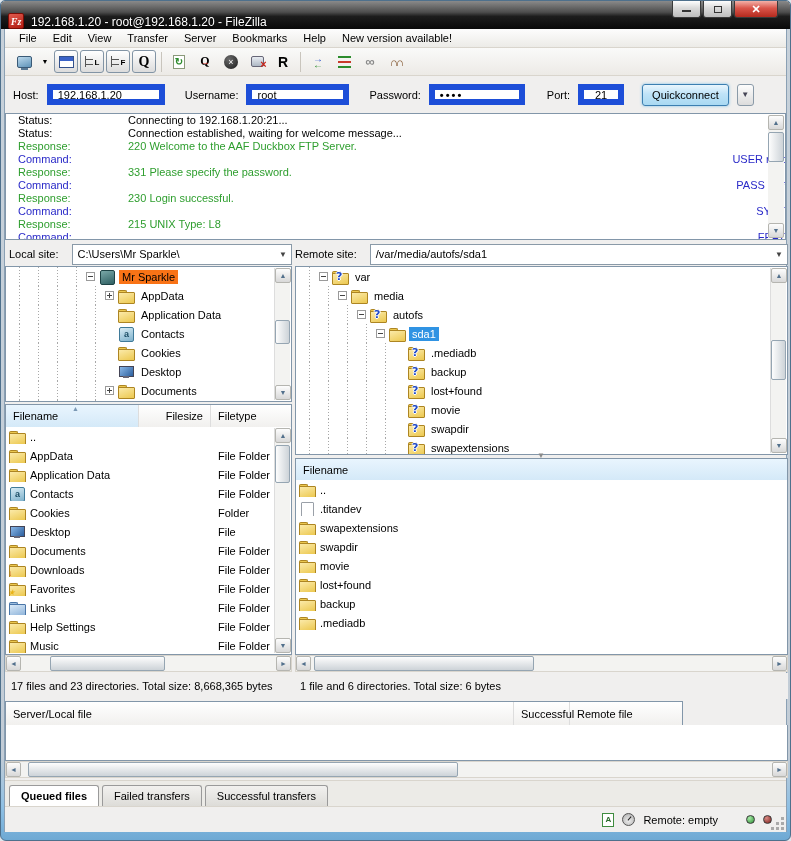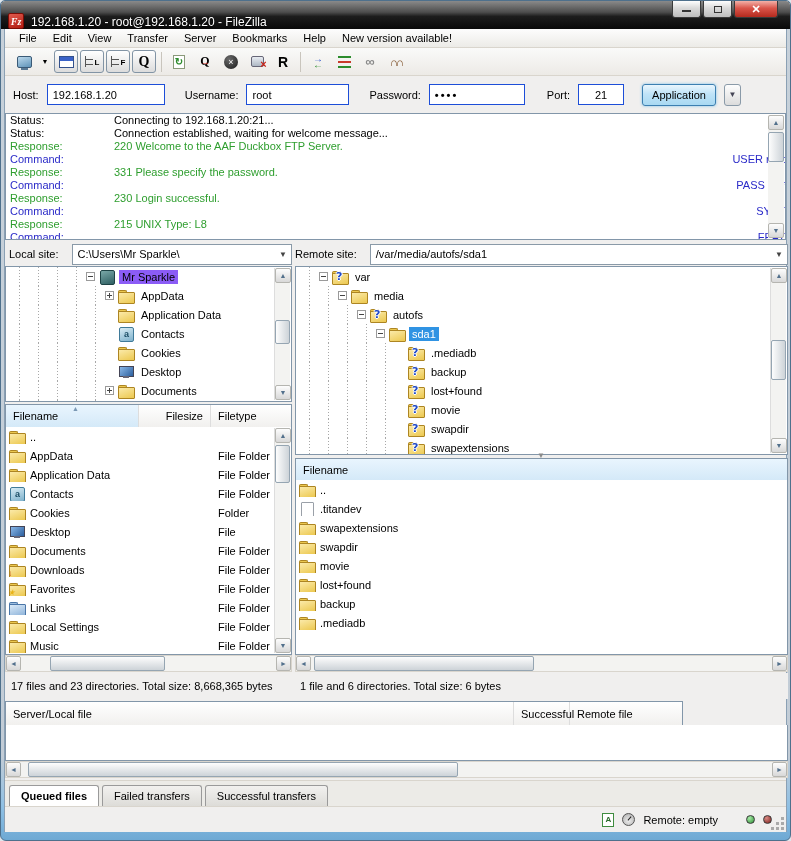--- a/index.html
+++ b/index.html
@@ -68,34 +68,34 @@
   .g-cmp .a1 { color:#2a52c8; } .g-cmp .a2 { color:#2c8c2c; }
   .g-rows { width:13px; height:12px;
     background:repeating-linear-gradient(180deg,#2c8c2c 0 2px,transparent 2px 5px,#c83a2a 5px 7px,transparent 7px 10px); }
   .g-inf { color:#8a8a8a; font-weight:bold; font-size:13px; }
   .g-bino { color:#7a4a1f; font-weight:bold; font-size:11px; letter-spacing:-2px; }
 
   
   .quickbar { top:75px; height:37px; display:flex; align-items:center; background:#f0efee;
     padding-left:8px; gap:6px; }
   .qlabel { margin-right:2px; }
-  .qinput { height:21px; border:1px solid #1d4ed8; background:#fff; padding:2px 5px;
+  .qinput { height:21px; border:6px solid #1d4ed8; background:#fff; padding:2px 5px;
     font:11px "Liberation Sans",sans-serif; }
   .pw { letter-spacing:2px; font-weight:bold; }
   .qbtn { height:22px; padding:0 9px; border:1px solid #3c7fb1; border-radius:3px;
     background:linear-gradient(180deg,#eaf6fd,#bfe3f8 45%,#a9d9f2); box-shadow:0 0 3px #7cc0e8;
     font:11px "Liberation Sans",sans-serif; }
   .qdrop { width:17px; height:22px; border:1px solid #8a9aa8; border-radius:3px; margin-left:2px;
     background:linear-gradient(180deg,#fdfdfd,#dcdcdc); font-size:8px; color:#445;
     display:flex; align-items:center; justify-content:center; }
 
   
   .logpane { top:112px; height:127px; background:#fff; border:1px solid #8296a9; overflow:hidden; }
   .logline { display:flex; height:13px; line-height:13px; white-space:nowrap; }
-  .loglabel { width:108px; flex:none; padding-left:4px; }
+  .loglabel { width:122px; flex:none; padding-left:12px; }
   .k-status { color:#000; } .k-response { color:#2e9e2e; } .k-command { color:#2a2ac8;justify-content:space-between; }
 
   
   .vsb { position:absolute; top:1px; bottom:1px; right:1px; width:16px; background:#f3f3f1; }
   .hsb { position:absolute; left:0; right:0; height:17px; background:#f3f3f1; border:1px solid #d9d5cd; }
   .sbbtn { position:absolute; width:16px; height:15px; background:linear-gradient(180deg,#fdfdfd,#d8d8d8);
     border:1px solid #b5b5b0; border-radius:2px; color:#52708c; font-size:7px;
     display:flex; align-items:center; justify-content:center; }
   .sbthumb { position:absolute; background:linear-gradient(90deg,#fdfdfd,#cdd3d8); border:1px solid #95a5b2;
     border-radius:2px; }
@@ -114,21 +114,21 @@
   .g { width:19px; flex:none; align-self:stretch;
     background:repeating-linear-gradient(180deg,#a8a8a8 0 1px,transparent 1px 3px);
     background-size:1px 100%; background-position:9px 0; background-repeat:no-repeat; }
   .exp { width:9px; height:9px; flex:none; border:1px solid #9a9a9a; background:#fff;
     position:relative; margin-right:4px; }
   .exp::before { content:''; position:absolute; left:1px; top:3px; width:5px; height:1px; background:#444; }
   .exp.plus::after { content:''; position:absolute; left:3px; top:1px; width:1px; height:5px; background:#444; }
   .noexp { width:13px; flex:none; }
   .tlabel { margin-left:4px; padding:1px 3px; }
   .tlabel.sel-a { background:#3093e3; color:#fff; }
-  .tlabel.sel-i { background:#8b5cf6; }
+  .tlabel.sel-i { background:#f97316; }
 
   
   .ic { position:relative; width:16px; height:14px; flex:none; }
   .ic.folder::before, .ic.linksf::before, .ic.downloads::before, .ic.favorites::before
     { content:''; position:absolute; left:0; top:1px; width:7px; height:3px; background:#ecc84f;
       border:1px solid #ad8522; border-bottom:0; border-radius:2px 2px 0 0; }
   .ic.folder::after, .ic.linksf::after, .ic.downloads::after, .ic.favorites::after
     { content:''; position:absolute; left:0; top:3px; width:15px; height:10px;
       background:linear-gradient(160deg,#fbeaa9,#ecc84f); border:1px solid #ad8522; border-radius:1px; }
   .ic.linksf::before { background:#9fc0e0; border-color:#4a76a8; }
@@ -286,21 +286,21 @@
 
   <div class="band quickbar">
     <span class="qlabel">Host:</span>
     <input class="qinput" style="width: 118px;" value="192.168.1.20">
     <span class="qlabel" style="margin-left:14px">Username:</span>
     <input class="qinput" style="width: 103px;" value="root">
     <span class="qlabel" style="margin-left:14px">Password:</span>
     <input class="qinput pw" style="width: 96px;" value="••••">
     <span class="qlabel" style="margin-left:16px">Port:</span>
     <input class="qinput" style="width: 46px; text-align: center;" value="21">
-    <button class="qbtn" style="margin-left:12px">Application</button>
+    <button class="qbtn" style="margin-left:12px">Quickconnect</button>
     <div class="qdrop">
         <span>▼</span>
       </div>
   </div>
 
   <div class="band logpane" id="logpane">
     <div id="logrows">
         <div class="logline k-status">
           <span class="loglabel">Status:</span>
           <span>Connecting to 192.168.1.20:21...</span>
@@ -662,21 +662,21 @@
           <span class="fname" style="width: 133px;">
             <span class="ic linksf"></span>
             <span>Links</span>
           </span>
           <span class="fsize" style="width: 72px;"></span>
           <span class="ftype">File Folder</span>
         </div>
         <div class="frow">
           <span class="fname" style="width: 133px;">
             <span class="ic folder"></span>
-            <span>Local Settings</span>
+            <span>Help Settings</span>
           </span>
           <span class="fsize" style="width: 72px;"></span>
           <span class="ftype">File Folder</span>
         </div>
         <div class="frow">
           <span class="fname" style="width: 133px;">
             <span class="ic folder"></span>
             <span>Music</span>
           </span>
           <span class="fsize" style="width: 72px;"></span>

